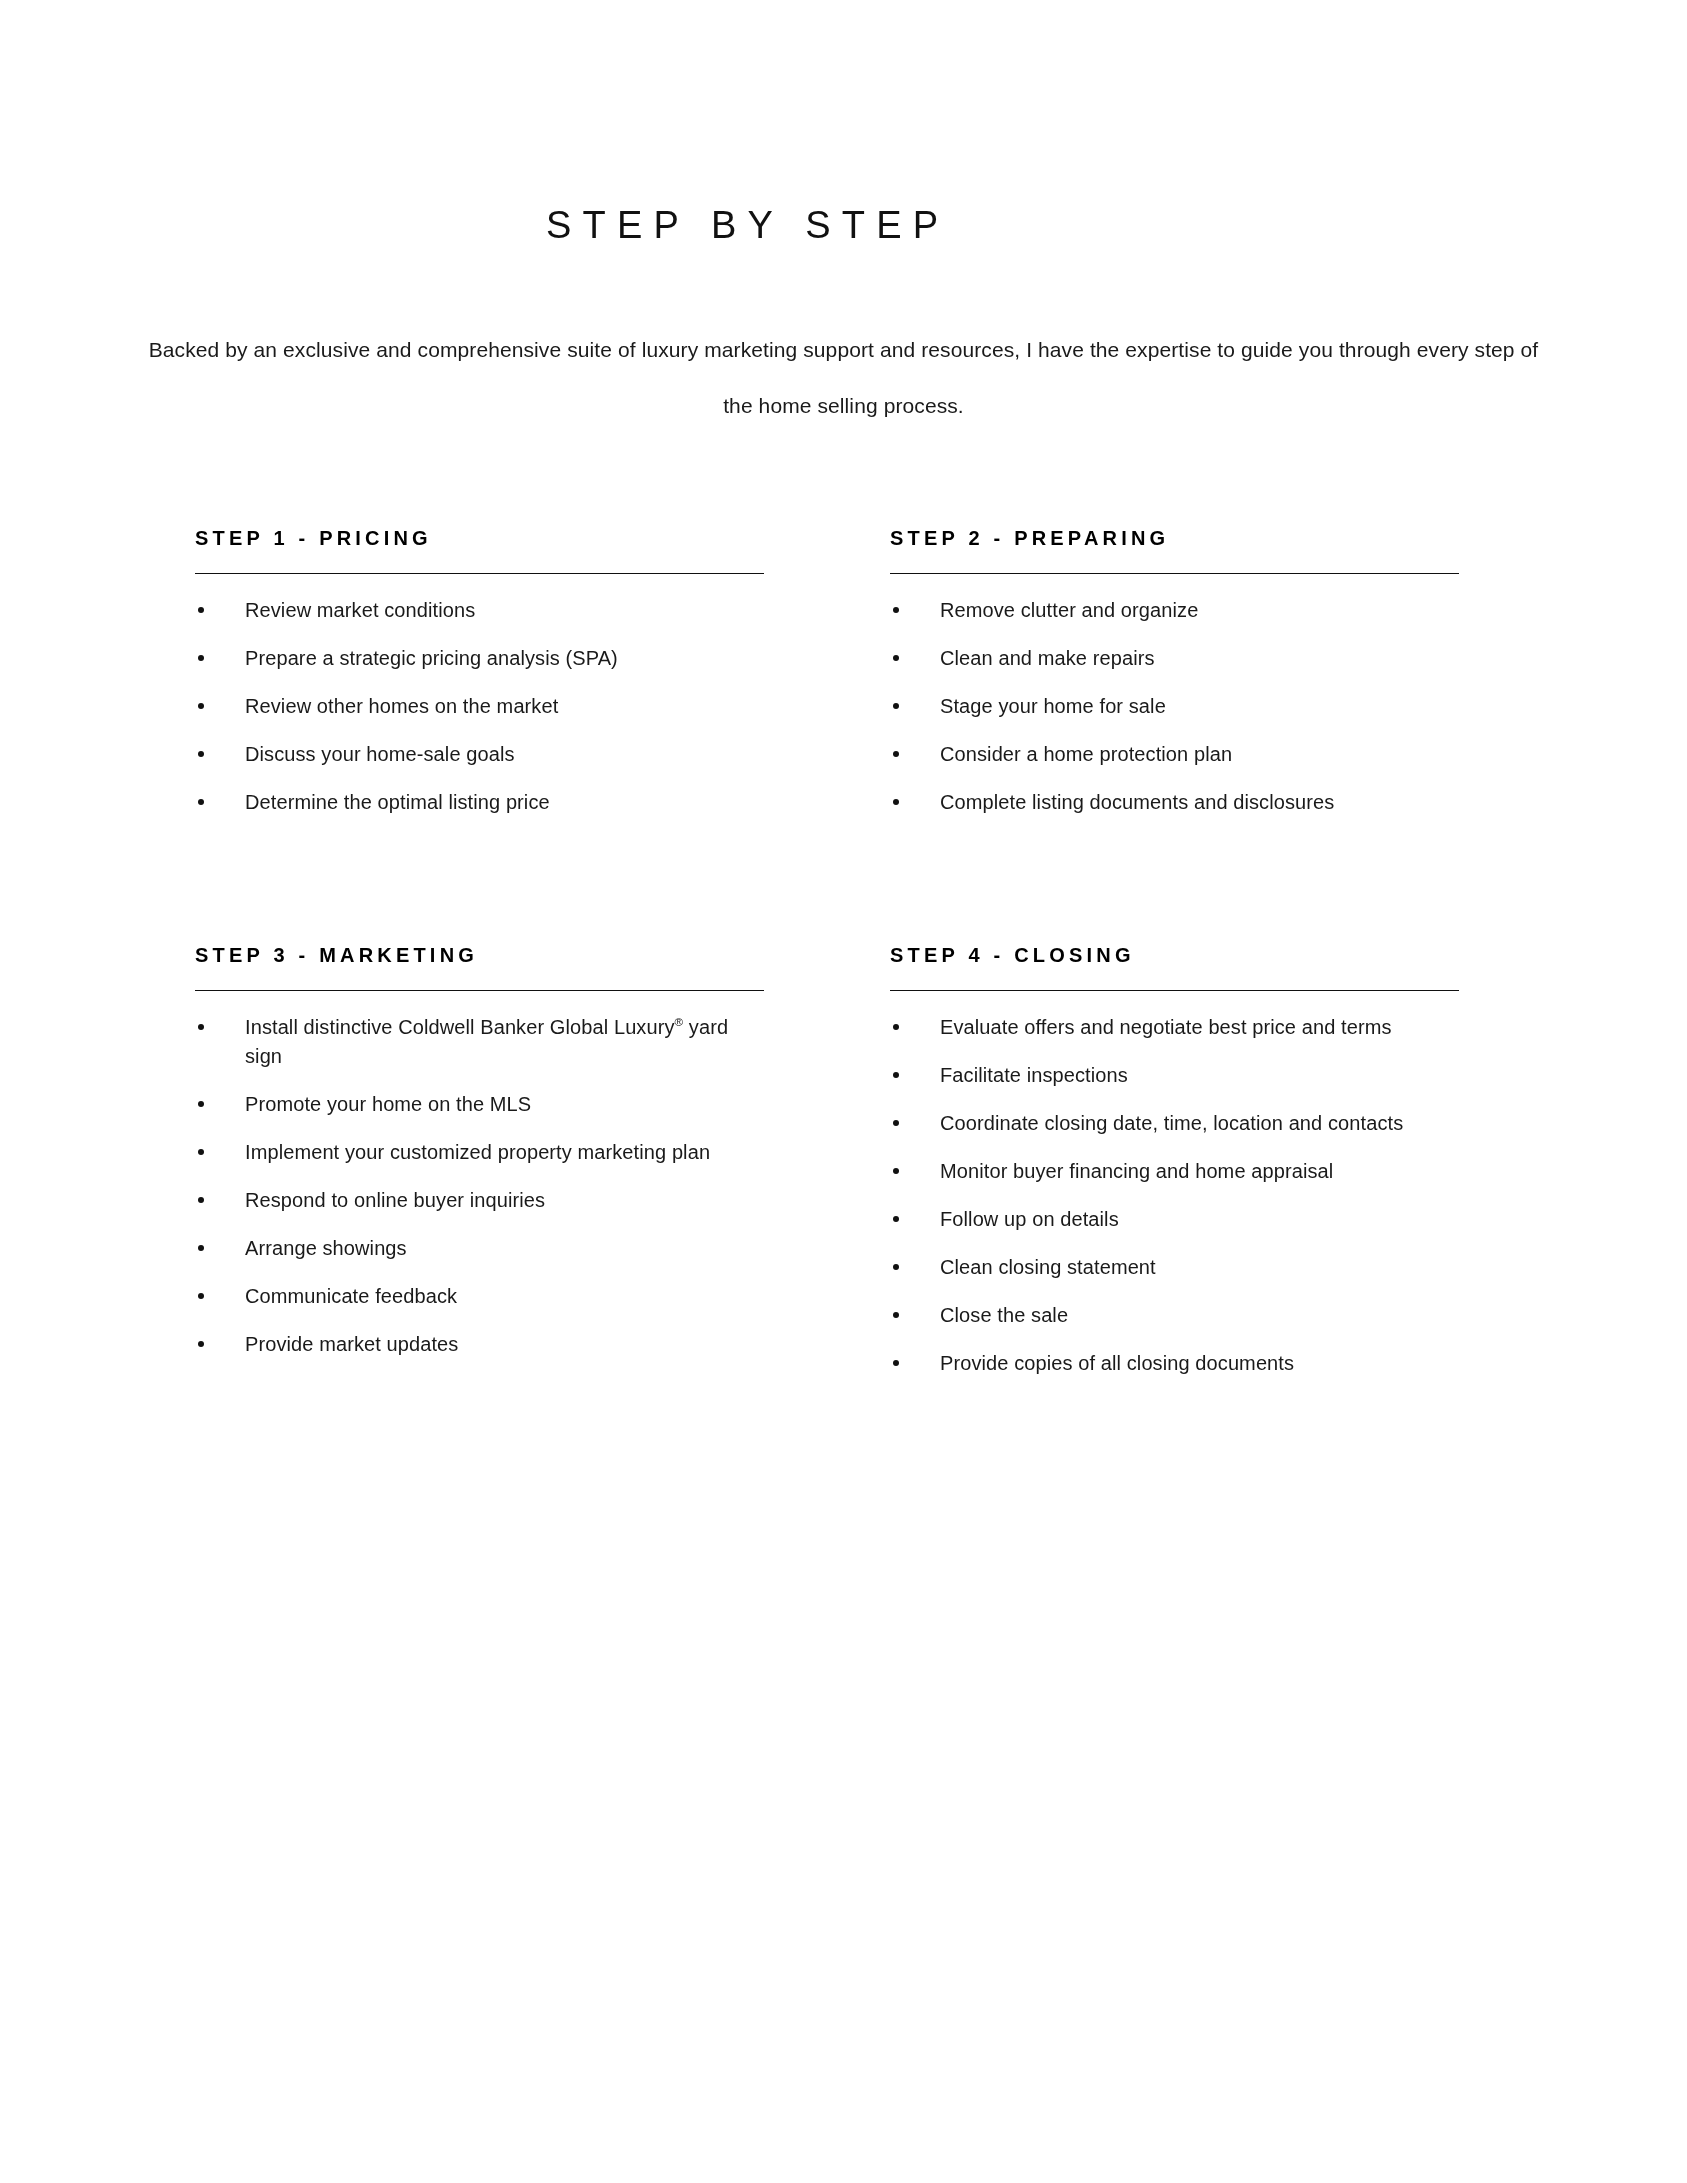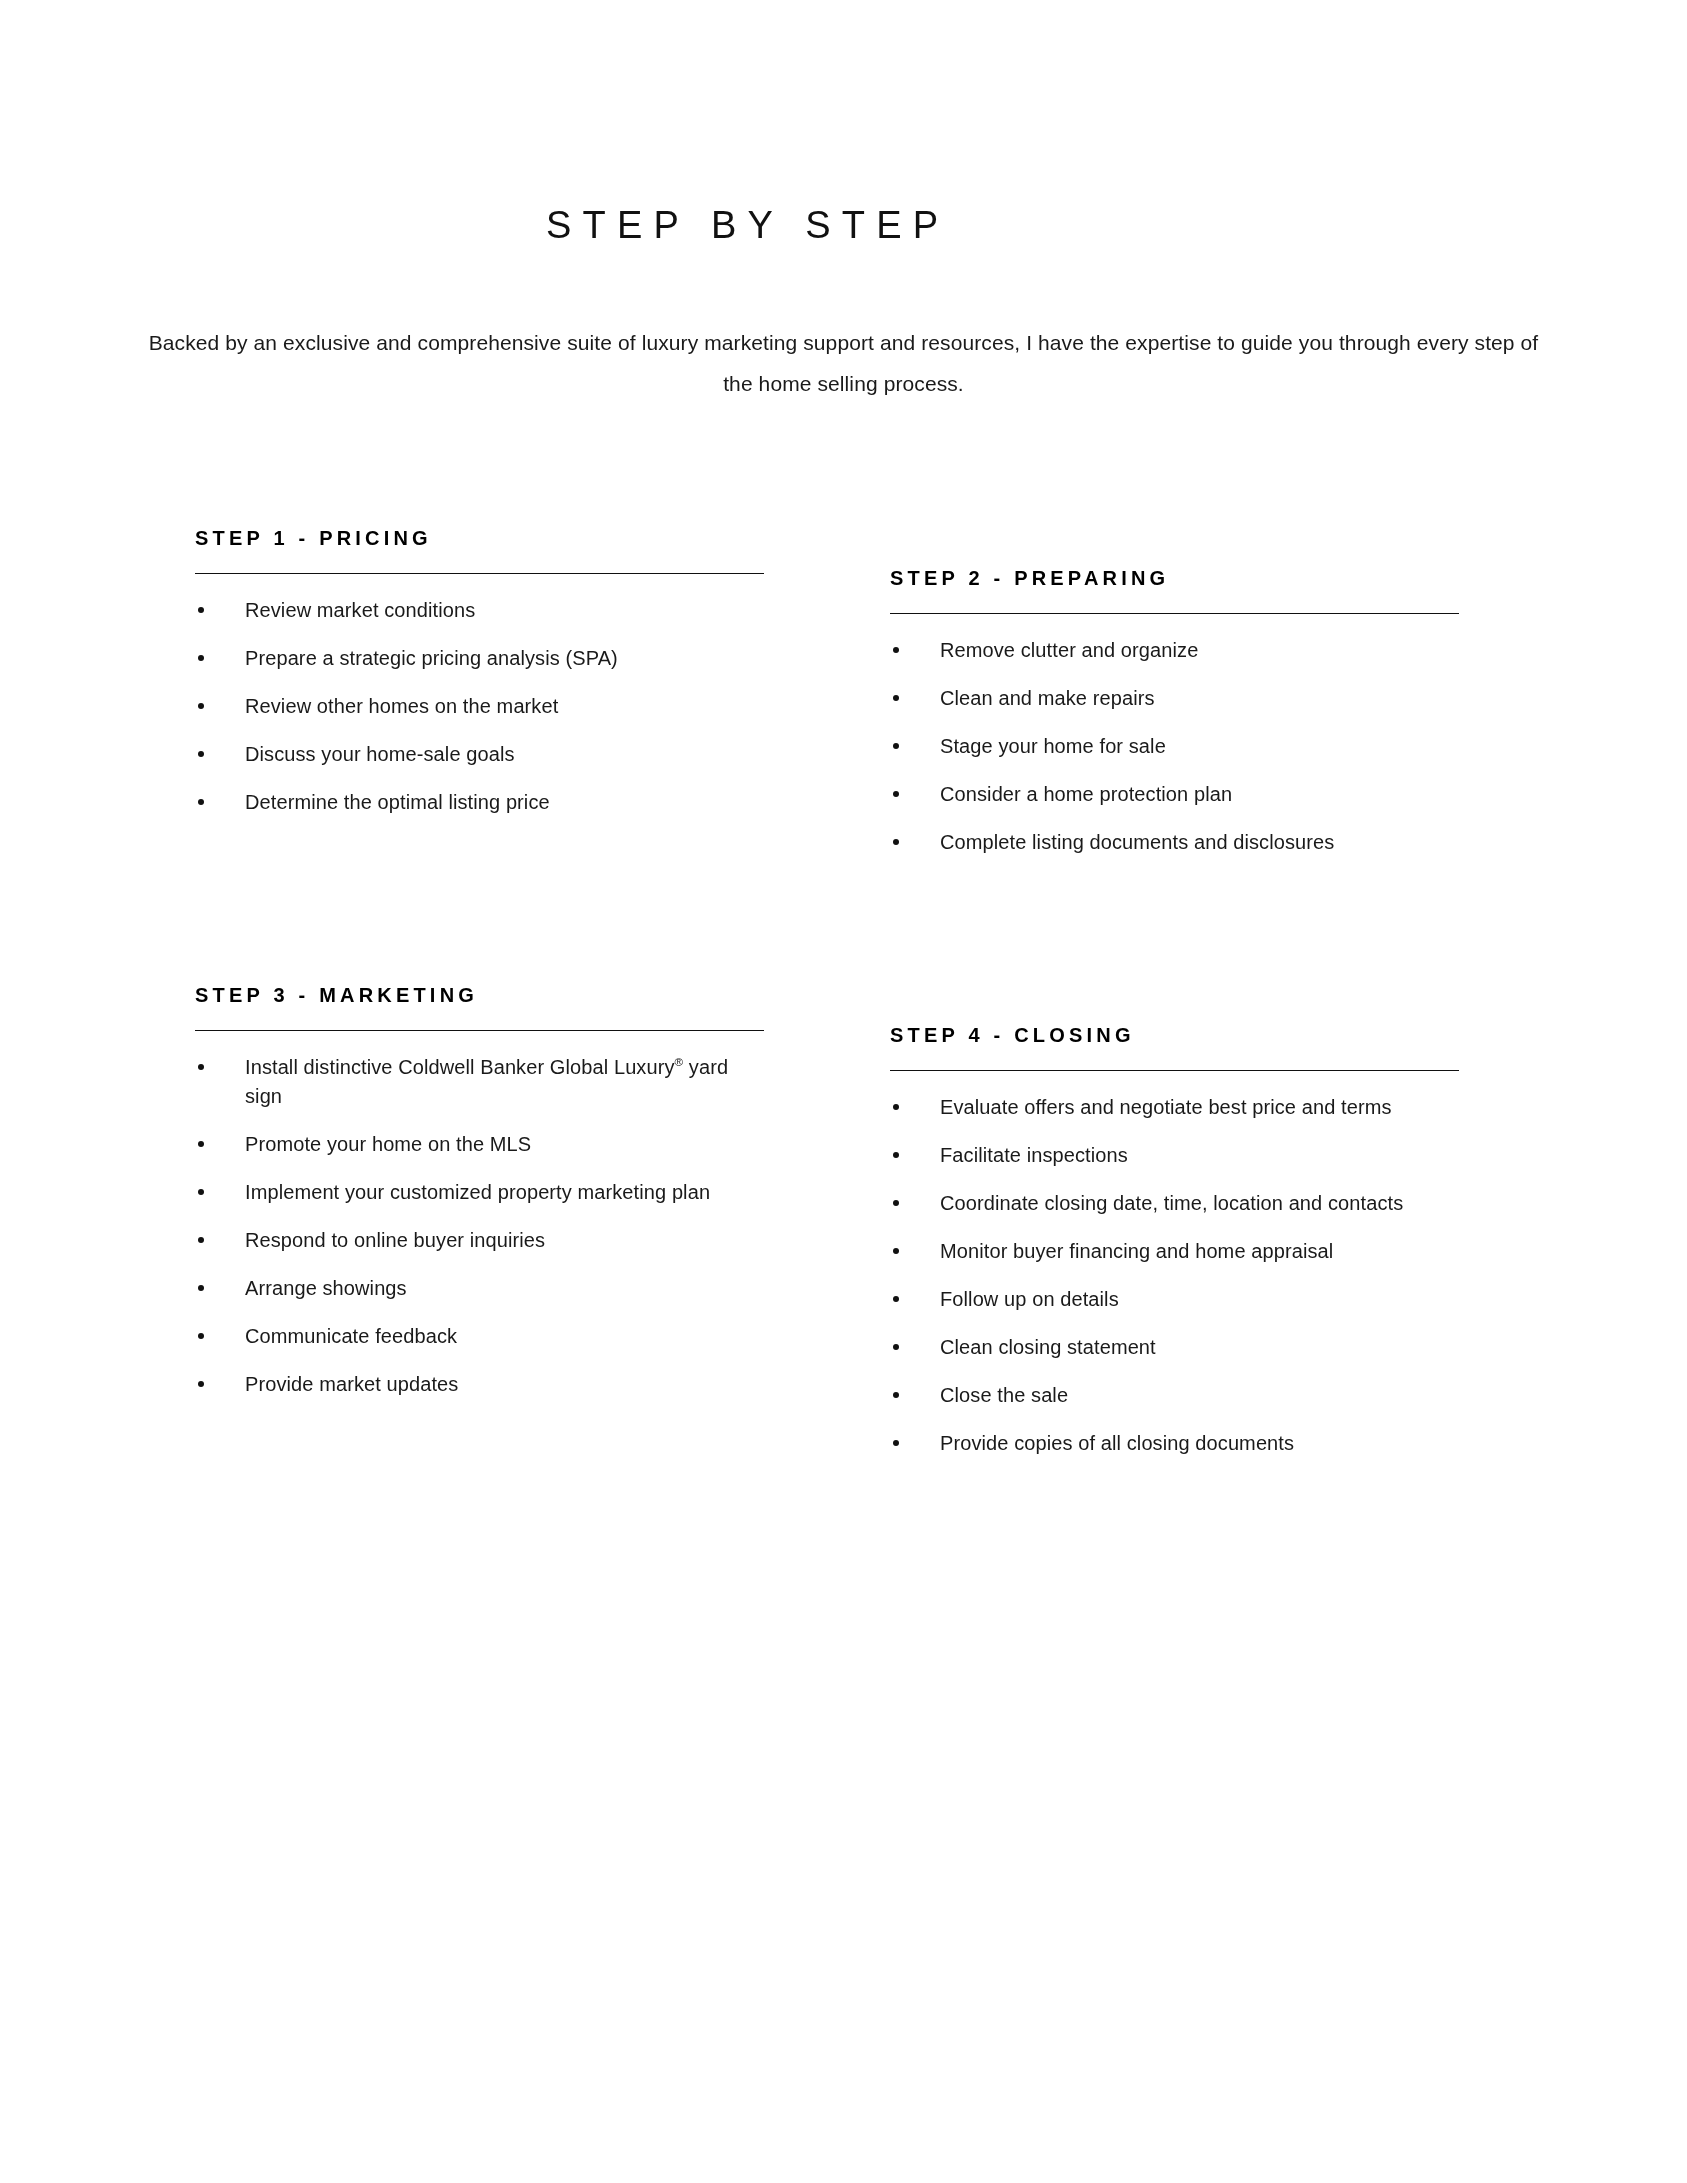--- a/index.html
+++ b/index.html
@@ -40,21 +40,21 @@
 
   
   .intro {
     position: absolute;
     left: 142px;
     top: 301px;
     width: 1403px;
     text-align: center;
     font-size: 21px;
     font-weight: 400;
-    line-height: 41px;
+    line-height: 56px;
     color: #1a1a1a;
     letter-spacing: 0.1px;
   }
 
   
   .steps {
     position: absolute;
     left: 195px;
     top: 526px;
     width: 1264px;
@@ -70,21 +70,20 @@
     margin-top: 0;
   }
 
   .step-col {
     width: 569px;
     box-sizing: border-box;
   }
 
   .step-col.col-right {
     margin-left: 126px;
-    margin-top: 40px;
   }
 
   .step-heading {
     font-size: 20px;
     font-weight: 700;
     letter-spacing: 4.2px;
     color: #000000;
     line-height: 1.2;
     white-space: nowrap;
   }

